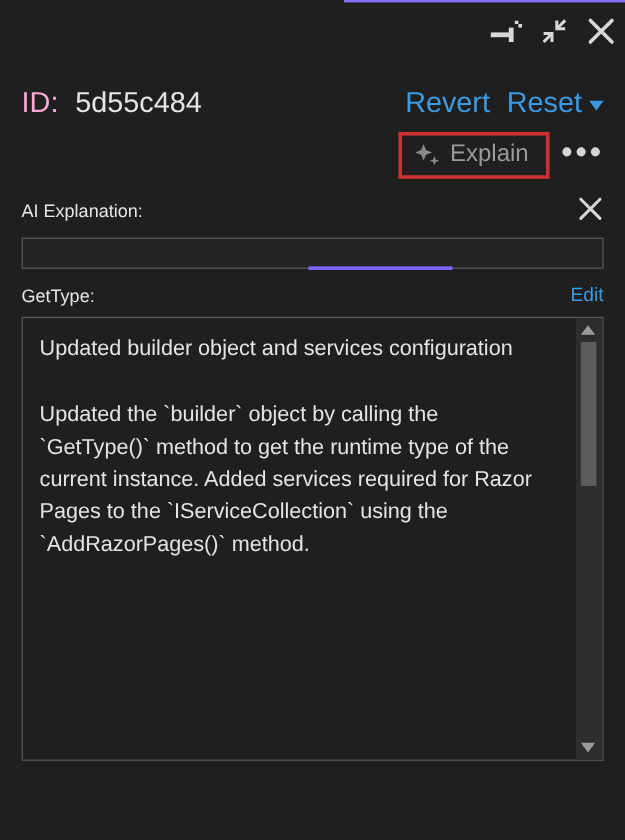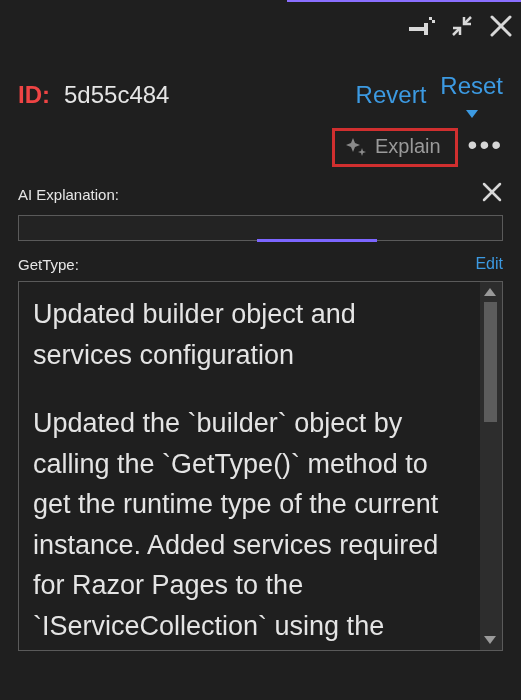--- a/index.html
+++ b/index.html
@@ -28,30 +28,30 @@
     padding-right: 6px;
   }
   .titlebar svg { display:block; }
   .id-row {
     display: flex;
     align-items: center;
     margin-top: 22px;
     gap: 14px;
     font-size: 24px;
   }
-  .id-label { font-weight: 700; color: #ef4444; }
+  .id-label { font-weight: 400; color: #f9a8d4; }
   .id-value { color: #e5e5e5; }
   .spacer { flex: 1; }
   .link-blue {
     color: #3c9ae2;
     font-size: 24px;
     cursor: pointer;
   }
   .reset-group {
-    display: flex; align-items: center; gap: 6px; flex-direction: column;
+    display: flex; align-items: center; gap: 6px;
   }
   .chevron {
     width: 0; height: 0;
     border-left: 6px solid transparent;
     border-right: 6px solid transparent;
     border-top: 8px solid #3c9ae2;
     margin-top: 4px;
   }
   .explain-row {
     display: flex;
@@ -115,21 +115,21 @@
   .msg-box {
     margin-top: 8px;
     border: 1px solid #5a5a5a;
     background: #1f1f1f;
     height: 370px;
     display: flex;
   }
   .msg-content {
     flex: 1;
     padding: 12px 20px 10px 14px;
-    font-size: 27px;
+    font-size: 18px;
     line-height: 1.5;
     color: #e4e4e4;
     overflow: hidden;
   }
   .msg-content p { margin: 0 0 28px 0; }
   .msg-scroll {
     width: 22px;
     background: #2d2d2d;
     position: relative;
   }

